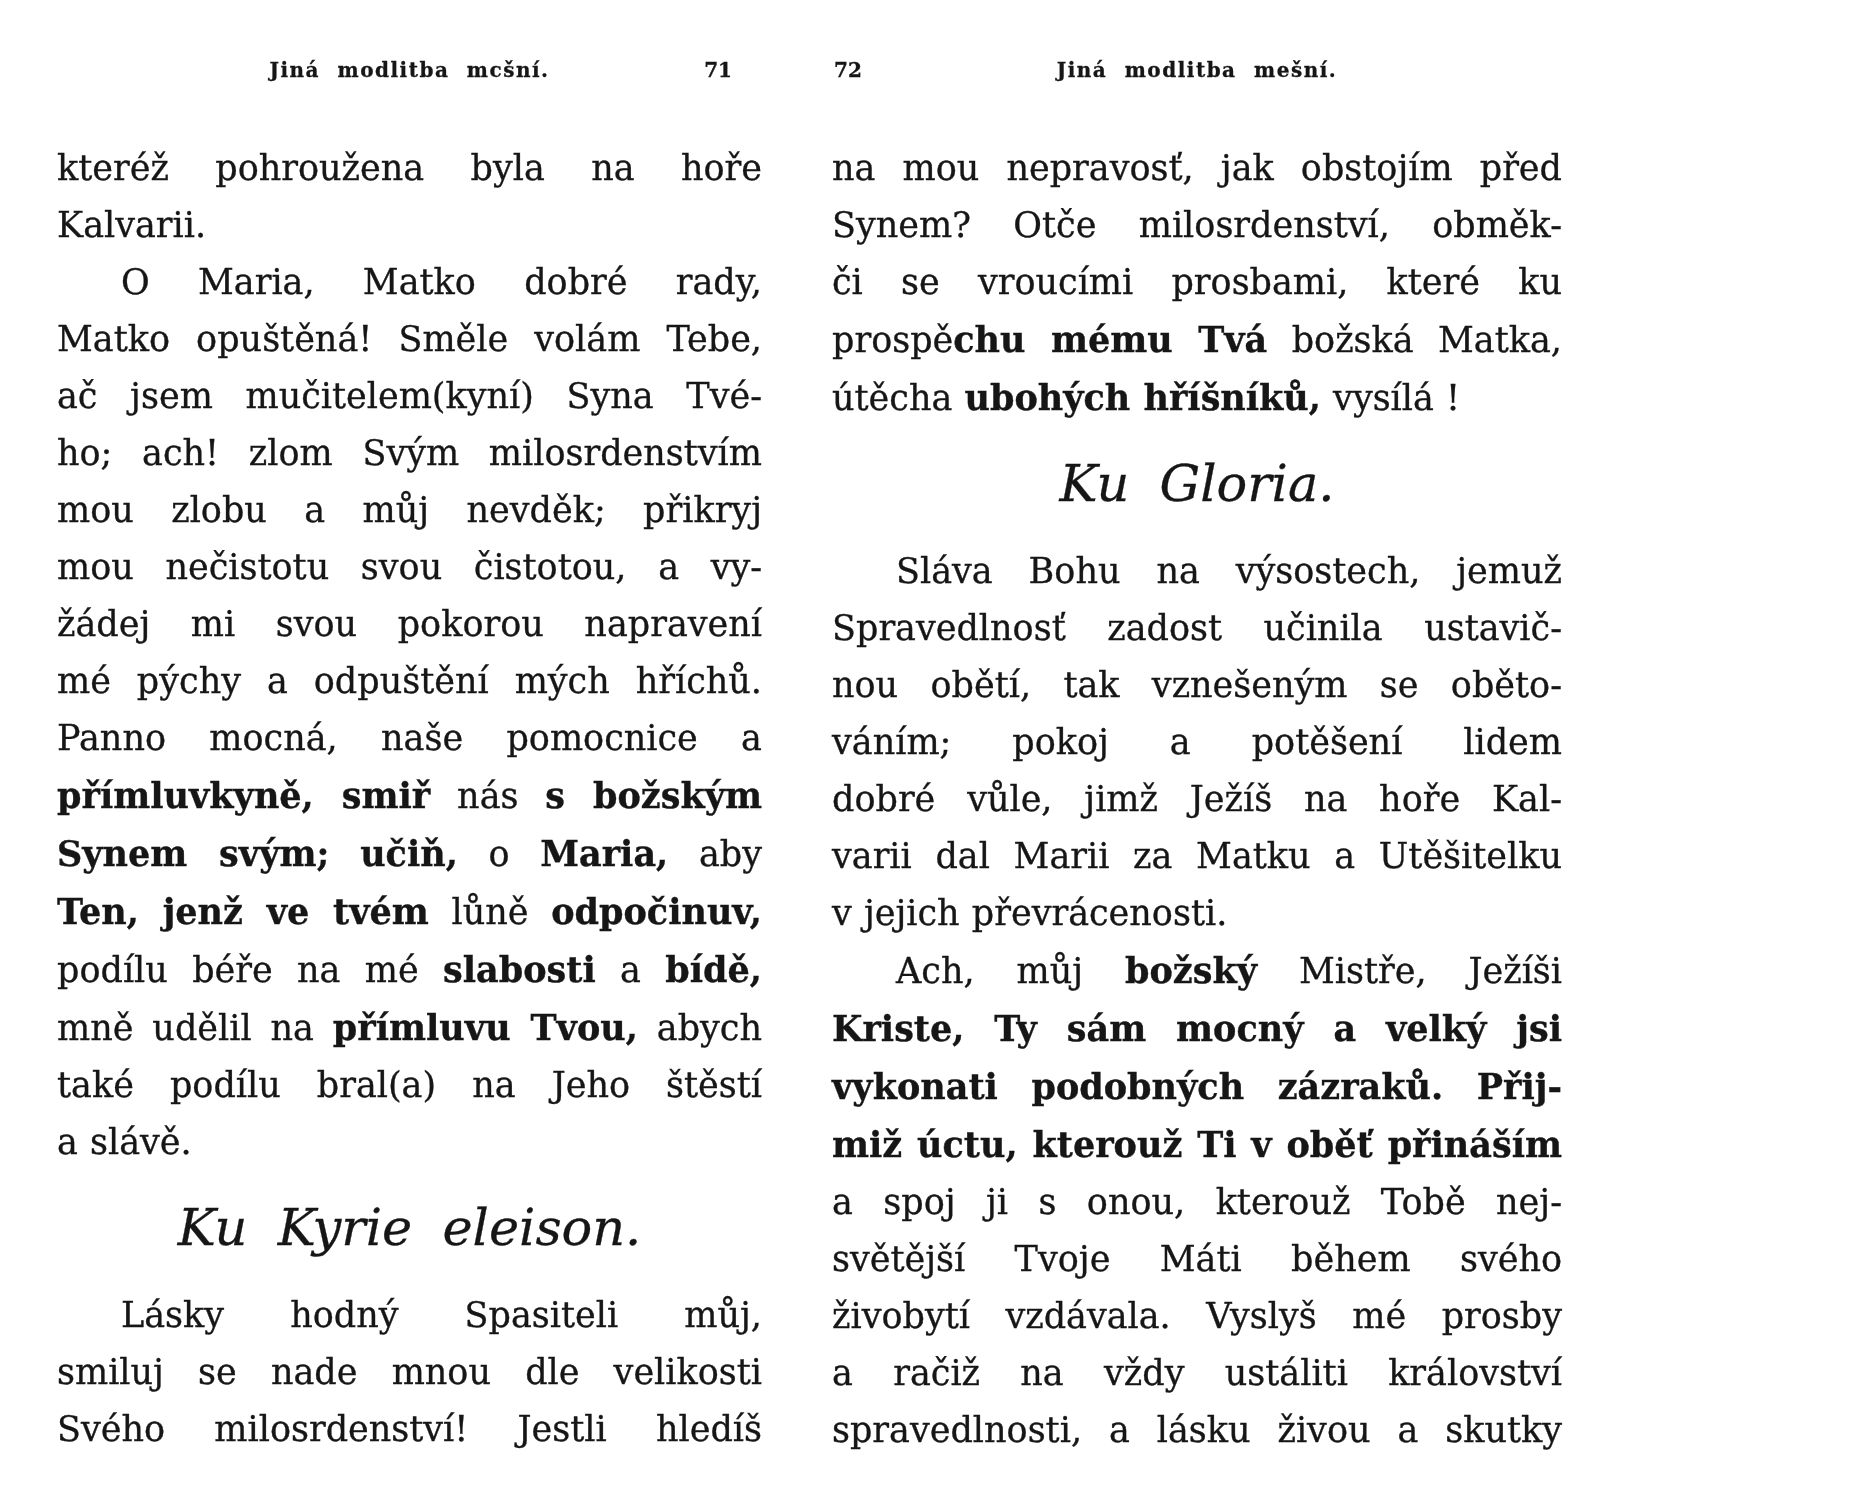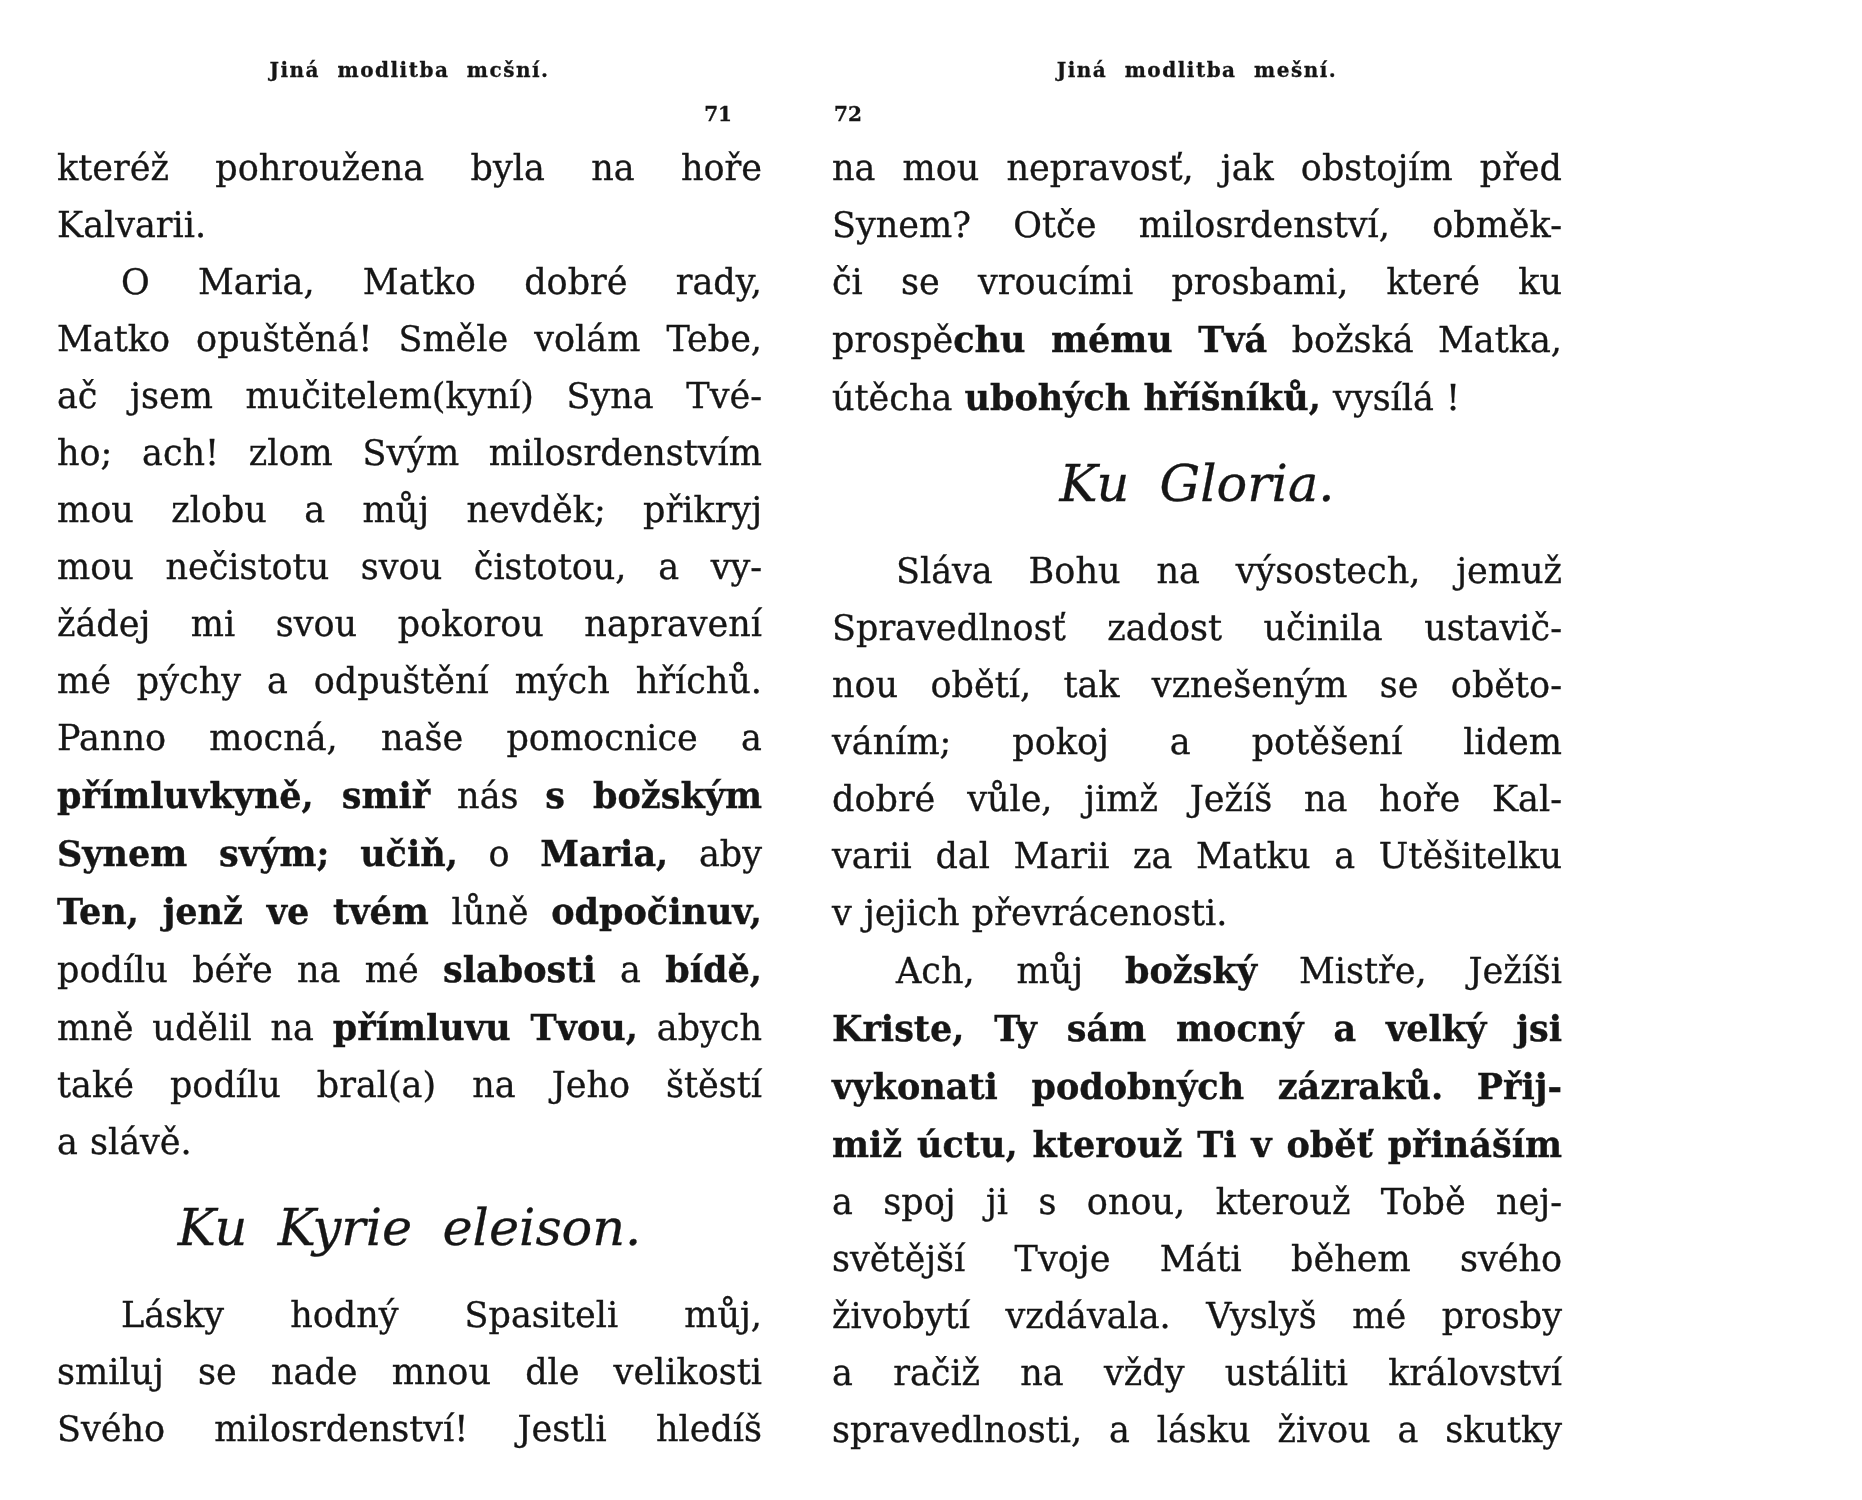--- a/index.html
+++ b/index.html
@@ -35,21 +35,21 @@
     letter-spacing: 1.5px;
     word-spacing: 9px;
     -webkit-text-stroke: 0.3px #161616;
   }
   .header-title {
     position: absolute;
     left: 0; right: 0;
     text-align: center;
     white-space: nowrap;
   }
-  .header-num { position: absolute; top: 0; letter-spacing: 0; margin-top: 44px; }
+  .header-num { position: absolute; top: 0; letter-spacing: 0; }
   .page.left  .header-num { right: 30px; }
   .page.right .header-num { left: 2px; }
 
   .body-block { font-size: 35px; line-height: 57px; word-spacing: 1px; }
 
   .line {
     -webkit-text-stroke: 0.35px #161616;
     white-space: normal;
   }
   .line.j {

